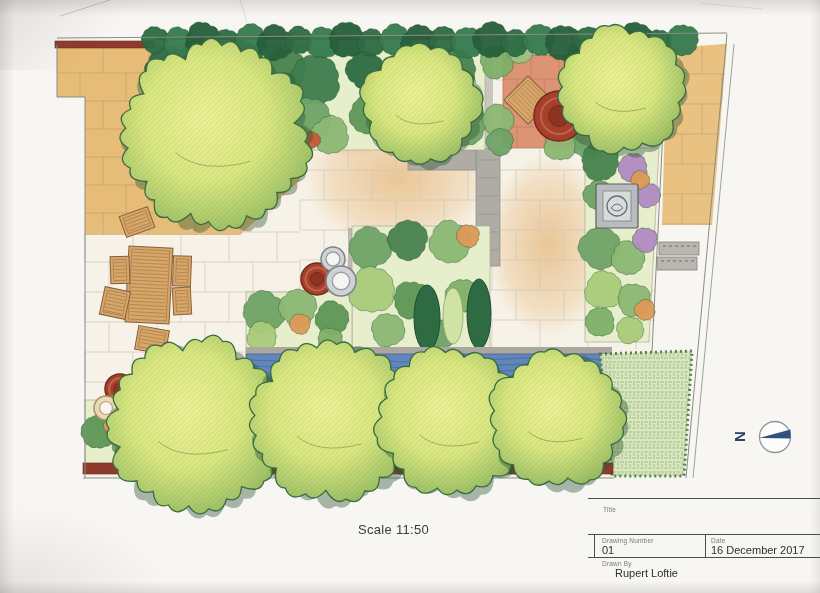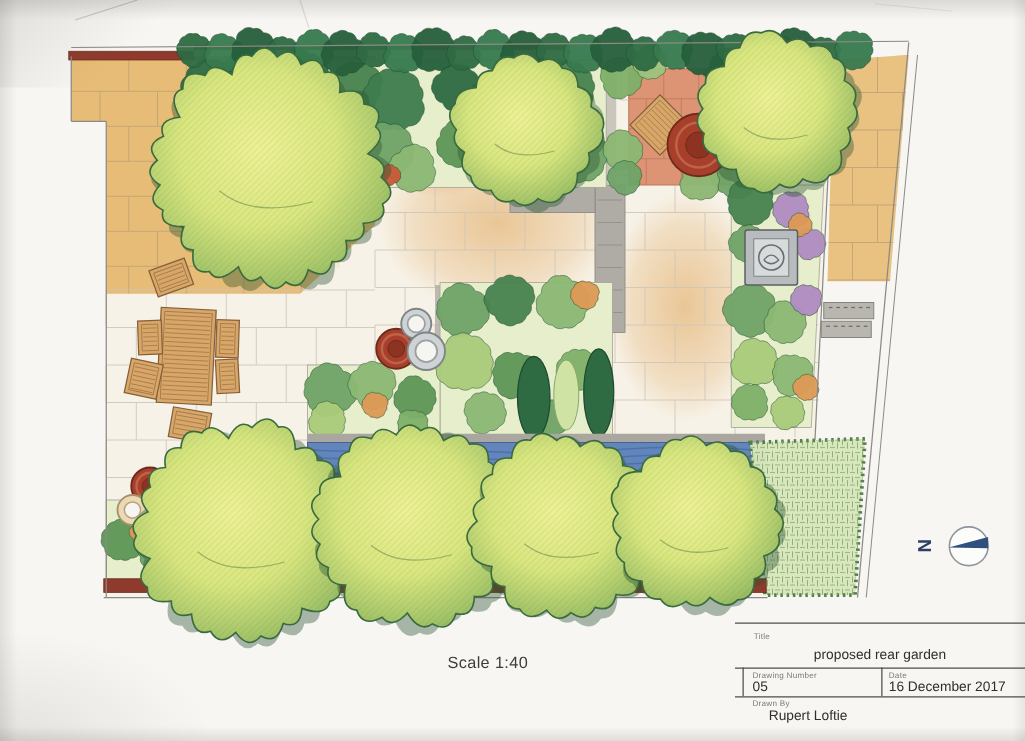--- a/index.html
+++ b/index.html
@@ -593,37 +593,36 @@
     </g>
 </svg>
 
 <div class="shadow shadow-top"></div>
 <div class="shadow shadow-left"></div>
 <div class="shadow shadow-bottom"></div>
 <div class="shadow shadow-right"></div>
 <div class="shadow fold-tl"></div>
 <div class="shadow curl-bl"></div>
 
-<div class="scale-label">Scale 1:40</div>
+<div class="scale-label">Scale 11:50</div>
 
 <div class="north">
   <svg width="72" height="44" viewBox="0 0 72 44">
     <circle cx="49" cy="21" r="15.5" fill="#fcfcfb" stroke="#8f959c" stroke-width="1.3"></circle>
     <polygon points="33,22 64.5,13.5 64.5,22.5" fill="#31507e"></polygon>
     <text x="8" y="27" font-size="15" font-weight="bold" fill="#2d3f66" transform="rotate(-90 13 21)" font-family="Liberation Sans, sans-serif">N</text>
   </svg>
 </div>
 
 <div class="tb">
   <div class="hline" style="top:3px;width:232px;"></div>
   <div class="lab" style="left:15px;top:11px;">Title</div>
-  <div class="val title-val" style="top:23px;">proposed rear garden</div>
   <div class="hline" style="top:39px;width:232px;"></div>
   <div class="vline" style="left:6px;top:39px;height:23px;"></div>
   <div class="vline" style="left:117px;top:39px;height:23px;"></div>
   <div class="lab" style="left:14px;top:42px;">Drawing Number</div>
-  <div class="val" style="left:14px;top:49px;">05</div>
+  <div class="val" style="left:14px;top:49px;">01</div>
   <div class="lab" style="left:123px;top:42px;">Date</div>
   <div class="val" style="left:123px;top:49px;">16 December 2017</div>
   <div class="hline" style="top:62px;width:232px;"></div>
   <div class="lab" style="left:14px;top:65px;">Drawn By</div>
   <div class="val" style="left:27px;top:72px;">Rupert Loftie</div>
 </div>
 
 </body></html>

